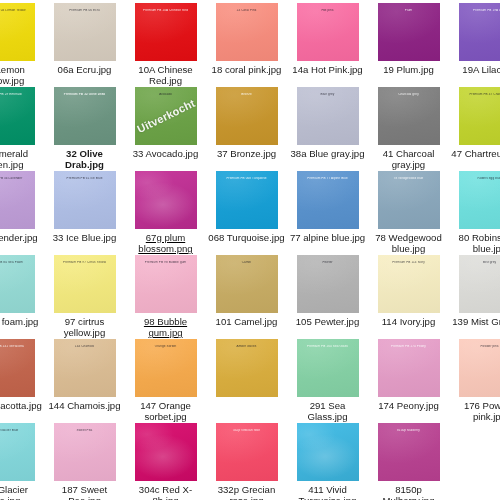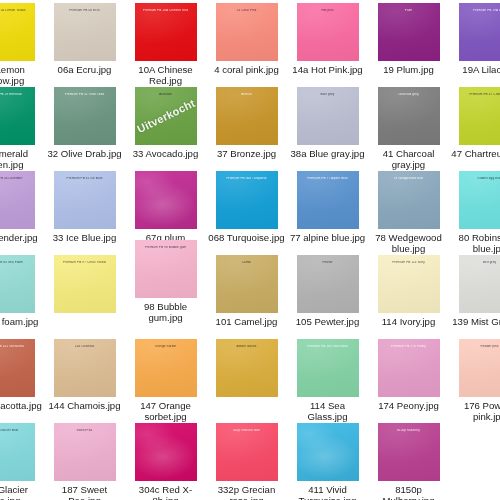--- a/index.html
+++ b/index.html
@@ -127,21 +127,21 @@
         <div class="swatch-caption light">Premium PB 10A Chinese Red</div>
       </div>
       <div class="label">10A Chinese Red.jpg</div>
     </div>
     <div class="cell" style="left: 243px; top: 3px;">
       <div class="swatch-wrap">
         <div class="swatch" style="background: rgb(250, 141, 125);"></div>
         <div class="sheen"></div>
         <div class="swatch-caption">14 Coral Pink</div>
       </div>
-      <div class="label">4 coral pink.jpg</div>
+      <div class="label">18 coral pink.jpg</div>
     </div>
     <div class="cell" style="left: 324px; top: 3px;">
       <div class="swatch-wrap">
         <div class="swatch" style="background: rgb(251, 107, 162);"></div>
         <div class="sheen"></div>
         <div class="swatch-caption">Hot pink</div>
       </div>
       <div class="label">14a Hot Pink.jpg</div>
     </div>
     <div class="cell" style="left: 405px; top: 3px;">
@@ -153,21 +153,21 @@
       <div class="label">19 Plum.jpg</div>
     </div>
     <div class="cell" style="left: 486px; top: 3px;">
       <div class="swatch-wrap">
         <div class="swatch" style="background: rgb(127, 85, 192);"></div>
         <div class="sheen"></div>
         <div class="swatch-caption light">Premium PB 19A Lilac</div>
       </div>
       <div class="label">19A Lilac.jpg</div>
     </div>
-    <div class="cell" style="left: 81px; top: 87px;">
+    <div class="cell" style="left: 81px; top: 87px; font-weight: bold;">
       <div class="swatch-wrap">
         <div class="swatch" style="background: rgb(107, 149, 129);"></div>
         <div class="sheen"></div>
         <div class="swatch-caption light">Premium PB 32 Olive Drab</div>
       </div>
       <div class="label">32 Olive Drab.jpg</div>
     </div>
     <div class="cell" style="left: 162px; top: 87px;">
       <div class="swatch-wrap">
         <div class="swatch" style="background: rgb(107, 163, 69);"></div>
@@ -279,22 +279,23 @@
         <div class="swatch-caption">Premium PB 84 Sea Foam</div>
       </div>
       <div class="label">84 Sea foam.jpg</div>
     </div>
     <div class="cell" style="left: 81px; top: 255px;">
       <div class="swatch-wrap">
         <div class="swatch" style="background: rgb(246, 236, 126);"></div>
         <div class="sheen"></div>
         <div class="swatch-caption">Premium PB 97 Citrus Yellow</div>
       </div>
-    </div>
-    <div class="cell" style="left: 162px; top: 240px;">
+      <div class="label">97 cirtrus yellow.jpg</div>
+    </div>
+    <div class="cell" style="left: 162px; top: 255px; text-decoration: underline;">
       <div class="swatch-wrap">
         <div class="swatch" style="background: rgb(246, 179, 204);"></div>
         <div class="sheen"></div>
         <div class="swatch-caption">Premium PB 98 Bubble gum</div>
       </div>
       <div class="label">98 Bubble gum.jpg</div>
     </div>
     <div class="cell" style="left: 243px; top: 255px;">
       <div class="swatch-wrap">
         <div class="swatch" style="background: rgb(201, 173, 99);"></div>
@@ -357,21 +358,21 @@
         <div class="sheen"></div>
         <div class="swatch-caption">Amber waves</div>
       </div>
     </div>
     <div class="cell" style="left: 324px; top: 339px;">
       <div class="swatch-wrap">
         <div class="swatch" style="background: rgb(133, 211, 166);"></div>
         <div class="sheen"></div>
         <div class="swatch-caption light">Premium PB 164 Sea Glass</div>
       </div>
-      <div class="label">114 Sea Glass.jpg</div>
+      <div class="label">291 Sea Glass.jpg</div>
     </div>
     <div class="cell" style="left: 405px; top: 339px;">
       <div class="swatch-wrap">
         <div class="swatch" style="background: rgb(230, 157, 200);"></div>
         <div class="sheen"></div>
         <div class="swatch-caption light">Premium PB 174 Peony</div>
       </div>
       <div class="label">174 Peony.jpg</div>
     </div>
     <div class="cell" style="left: 486px; top: 339px;">

